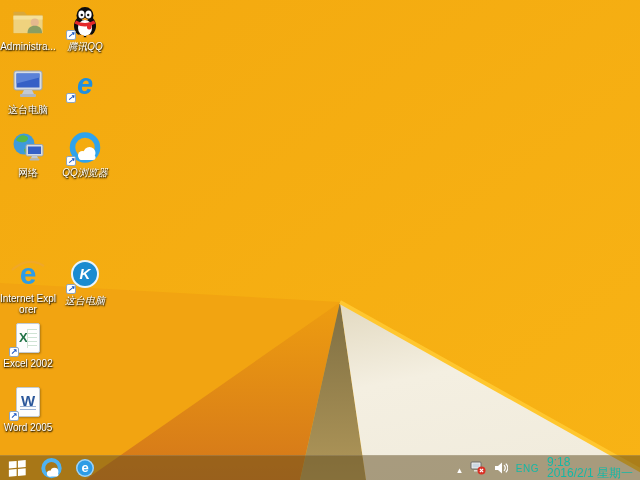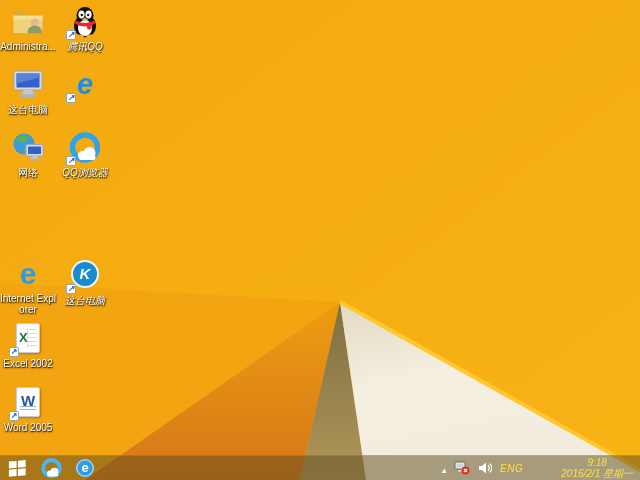--- a/index.html
+++ b/index.html
@@ -40,24 +40,24 @@
   .pps-logo{position:absolute;top:2px;left:0;right:0;color:#58B531;font-weight:bold;font-size:7px;line-height:8px;}
 
   
   .taskbar{position:absolute;left:0;bottom:0;width:640px;height:25px;
       background:rgba(94,74,30,.5);border-top:1px solid rgba(255,255,255,.12);
       box-sizing:border-box;display:flex;align-items:center;justify-content:space-between;}
   .tb-left{display:flex;align-items:center;height:100%;}
   .tb-btn{width:34px;height:25px;display:flex;align-items:center;justify-content:center;}
   .tb-ie{width:18px;height:18px;border-radius:50%;background:#2D9CE5;color:#fff;font-weight:bold;
       font-size:13px;line-height:17px;text-align:center;box-shadow:0 0 0 1.5px rgba(255,255,255,.55) inset;}
-  .tb-right{display:flex;align-items:center;gap:8px;padding-right:7px;color:#fde047;font-style:italic;}
+  .tb-right{display:flex;align-items:center;gap:8px;padding-right:7px;color:#14b8a6;}
   .caret::before{content:"\25B4";font-size:9px;color:#fff;}
   .lang{font-size:10px;letter-spacing:.5px;}
-  .clock{text-align:center;font-size:10px;line-height:11px;margin-left:30px;}
+  .clock{text-align:left;font-size:12px;line-height:11px;}
 </style>
 </head>
 <body>
 
 <div class="screen">
 
   <svg class="wall" viewBox="0 0 640 480" preserveAspectRatio="none">
     <defs>
       <linearGradient id="base" x1="0" y1="0" x2="1" y2="1">
         <stop offset="0" stop-color="#F3A90F"></stop>

